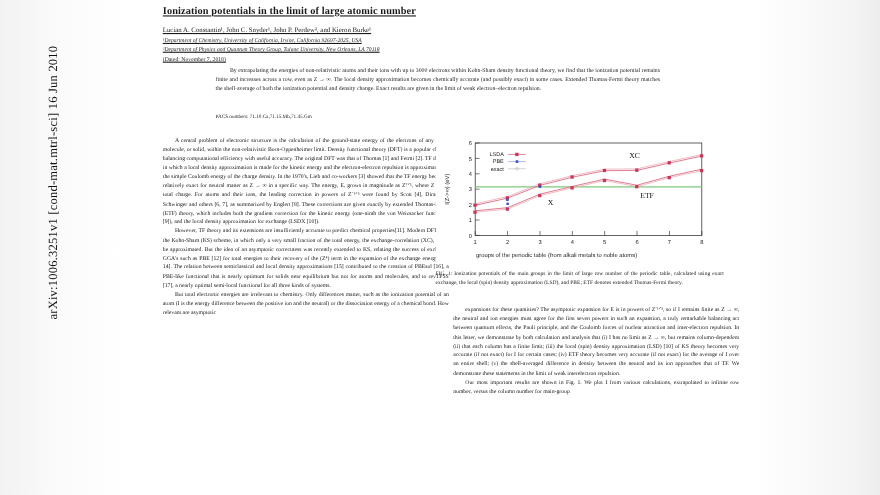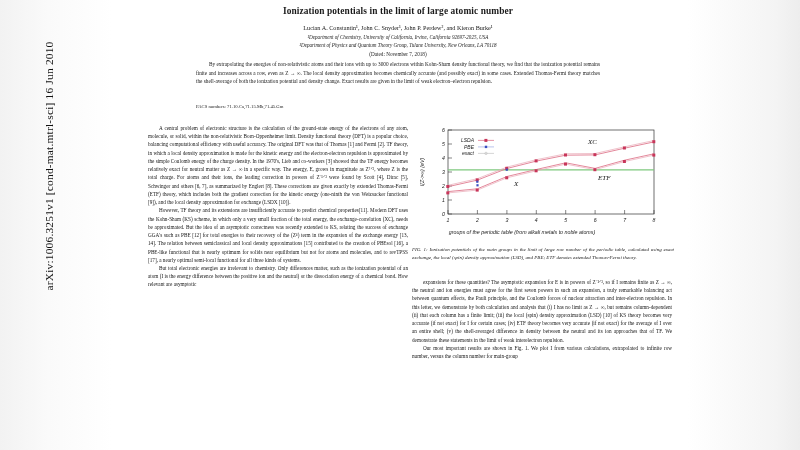--- a/index.html
+++ b/index.html
@@ -19,21 +19,21 @@
   .stamp{
     position:absolute;left:-101px;top:160px;
     width:300px;text-align:center;
     transform:rotate(-90deg);
     transform-origin:center center;
     font-family:"Liberation Serif", serif;
     font-size:11.4px;letter-spacing:.2px;
     color:#111;white-space:nowrap;
   }
   
-  .head{position:absolute;left:148px;top:6px;width:500px;text-align:center;}
+  .head{position:absolute;left:148px;top:6px;width:500px;text-align:left;text-decoration:underline;}
   .title{font-size:9.4px;font-weight:bold;letter-spacing:.1px;line-height:1.2;}
   .authors{font-size:6.2px;margin-top:7px;line-height:1.35;}
   .affil{font-size:5.1px;font-style:italic;line-height:1.45;margin-top:1px;}
   .dated{font-size:5.2px;margin-top:2px;}
   
   .abstract{
     position:absolute;left:196px;top:60px;width:404px;
     font-size:5.25px;line-height:1.62;text-align:justify;
   }
   .abstract p{margin:0;}
@@ -46,21 +46,21 @@
   .col{
     position:absolute;top:124px;width:260px;
     font-size:5.2px;line-height:1.585;text-align:justify;
     color:#151515;
   }
   .col.left{left:148px;}
   .col.right{left:412px;}
   .col p{margin:0;text-indent:11px;}
   .col p + p{margin-top:0px;}
   
-  .figure{position:absolute;left:412px;top:124px;width:262px;font-style:italic;}
+  .figure{position:absolute;left:396px;top:124px;width:262px;}
   .plot-wrap{width:262px;height:116px;position:relative;}
   svg{display:block;}
   .caption{
     font-size:5.0px;line-height:1.56;text-align:justify;margin-top:6px;
     width:262px;
   }
 </style>
 </head>
 <body>
 

